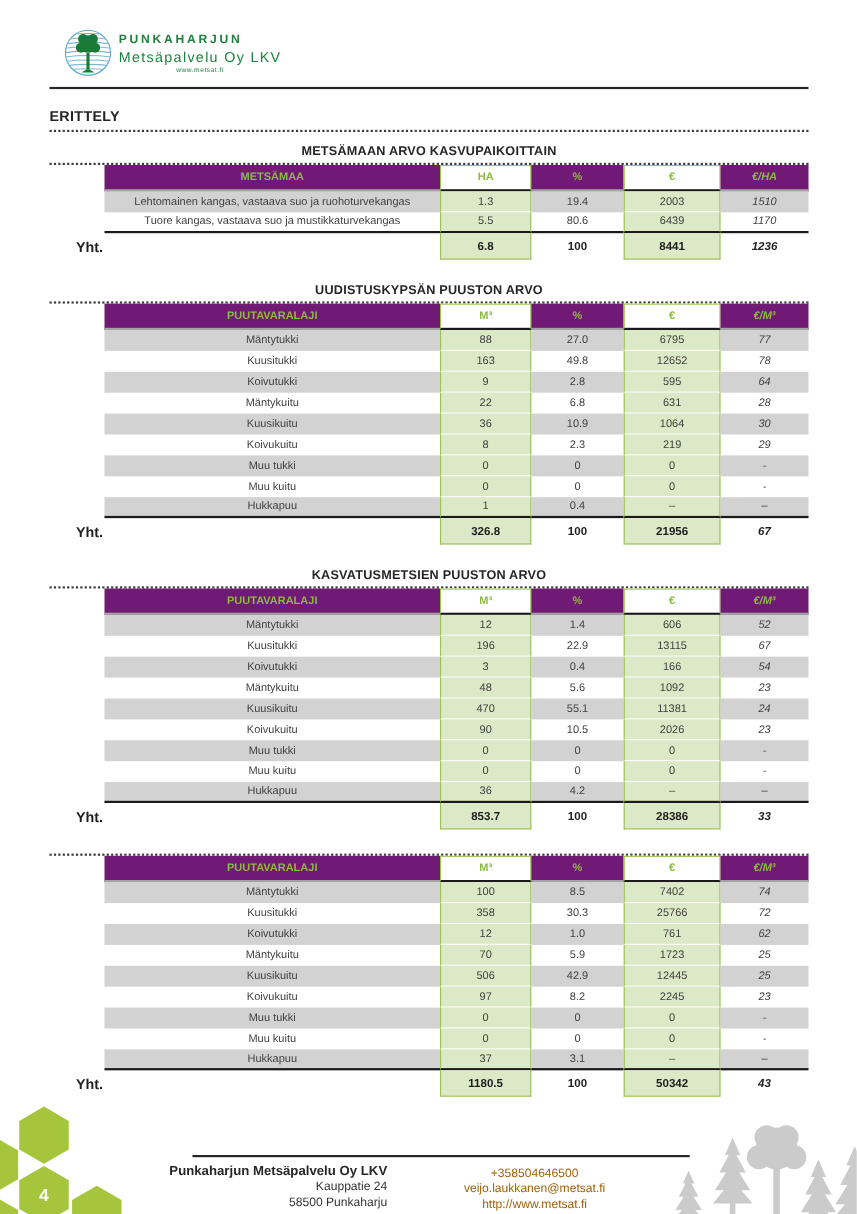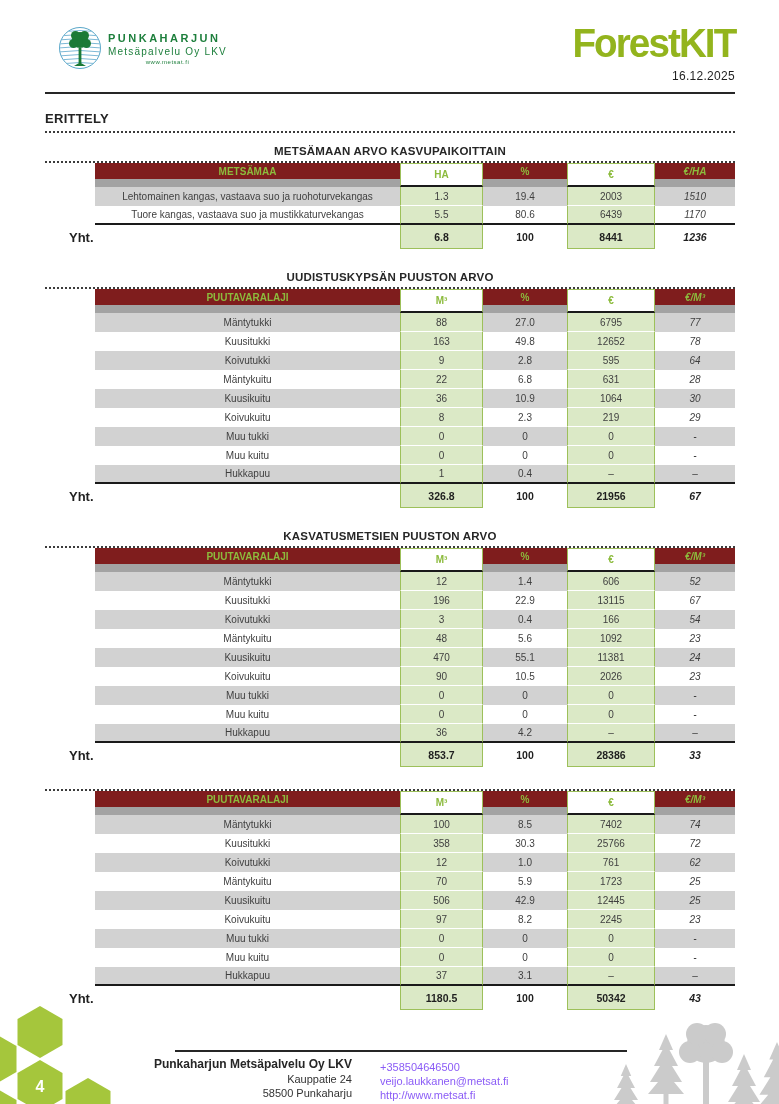--- a/index.html
+++ b/index.html
@@ -7,21 +7,21 @@
   .page {
     position:relative; width:779px; height:1104px; margin:0 auto;
     background:#ffffff; overflow:hidden;
     font-family:"Liberation Sans", sans-serif; color:#2e2e2e;
   }
   
   .header { display:flex; justify-content:space-between; align-items:flex-start; padding:22px 44px 0 58px; }
   .logo { display:flex; align-items:center; gap:6px; margin-top:4px; }
   .logo-text { color:#1d7f3c; }
   .logo-line1 { font-weight:bold; font-size:11px; letter-spacing:2.5px; }
-  .logo-line2 { font-size:10px; letter-spacing:1.2px; margin-top:2px; }
+  .logo-line2 { font-size:13px; letter-spacing:1.2px; margin-top:2px; }
   .logo-line3 { font-size:6px; letter-spacing:.5px; margin-top:2px; text-align:center; }
   .brand-box { text-align:right; }
   .brand {
     font-size:41px; font-weight:bold; color:#93b41d; letter-spacing:-2px;
     line-height:42px; transform:scaleX(.94); transform-origin:right top;
   }
   .date { font-size:12px; color:#1f1f1f; margin-top:5px; letter-spacing:.3px; }
   .top-rule { margin:9px 44px 0 45px; border-top:2px solid #262626; }
   
   .content { margin:0 44px 0 45px; }
@@ -36,38 +36,38 @@
   .dots { border-bottom:2px dotted #3b3b3b; margin-top:4px; }
   .trow { display:flex; width:690px; }
   .lcol { width:50px; flex:0 0 50px; display:flex; align-items:center; }
   .cell { display:flex; align-items:center; justify-content:center; font-size:10px; color:#3f3f3f; }
   .c-label { width:305px; flex:0 0 305px; }
   .c-v1 { width:83px; flex:0 0 83px; }
   .c-v2 { width:84px; flex:0 0 84px; }
   .c-v3 { width:88px; flex:0 0 88px; }
   .c-v4 { width:80px; flex:0 0 80px;font-style:italic; }
   .thead { height:24px; }
-  .thead .cell { font-weight:bold; color:#8cbb3d; font-size:10px; border-bottom:8px solid #a3a3a3; background:#7f1d1d; }
+  .thead .cell { font-weight:bold; color:#8cbb3d; font-size:10px; border-bottom:2px solid #a3a3a3; background:#701a75; }
   .drow { height:19px; }
   .drow.odd .cell { background:#d2d2d2; }
   .drow .cell.hl { background:#dbe9c6; border-bottom:1px solid #ffffff; }
   .cell.hl { border-left:1px solid #9dc05a; border-right:1px solid #9dc05a; }
   .thead .cell.hl { background:#fff; border-top:1px solid #9dc05a; border-bottom:2px solid #1a1a1a; }
   .drow.lastd .cell { border-bottom:2px solid #1a1a1a; }
   .total { height:24px; }
   .total .cell { font-weight:bold; color:#1f1f1f; font-size:10.5px; }
   .total .cell.hl { background:#dbe9c6; border-bottom:1px solid #9dc05a; }
   .total-label { font-weight:bold; font-size:13px; color:#1f1f1f; padding-left:24px; }
   
   .footer { position:absolute; left:0; bottom:0; width:779px; height:104px; }
   .footer-rule { position:absolute; left:175px; top:50px; width:452px; border-top:2px solid #262626; }
   .footer-left { position:absolute; top:57px; left:130px; width:222px; text-align:right; color:#333; }
   .footer-company { font-size:12px; font-weight:bold; color:#262626; }
   .footer-line { font-size:11px; margin-top:2px; }
-  .footer-right { position:absolute; top:59px; left:380px; width:212px; text-align:left; color:#8b5cf6; }
+  .footer-right { position:absolute; top:59px; left:380px; width:212px; text-align:center; color:#a16207; }
   .hexes { position:absolute; left:0; bottom:0; }
   .trees { position:absolute; right:0; bottom:0; }
 </style>
 </head>
 <body>
 
 <div class="page">
 
   <div class="header">
     <div class="logo">
@@ -98,24 +98,20 @@
           <circle cx="17.5" cy="9.5" r="4.5"></circle>
             <circle cx="26.5" cy="9.5" r="4.5"></circle>
         </g>
       </svg>
       <div class="logo-text">
         <div class="logo-line1">PUNKAHARJUN</div>
         <div class="logo-line2">Metsäpalvelu Oy LKV</div>
         <div class="logo-line3">www.metsat.fi</div>
       </div>
     </div>
-    <div class="brand-box">
-      <div class="brand">ForestKIT</div>
-      <div class="date">16.12.2025</div>
-    </div>
   </div>
   <div class="top-rule"></div>
 
   <div class="content">
     <div class="section-title">ERITTELY</div>
     <div id="tables">
         <div class="tbl">
           <div class="tbl-title">METSÄMAAN ARVO KASVUPAIKOITTAIN</div>
           <div class="dots"></div>
           <div class="trow thead">

